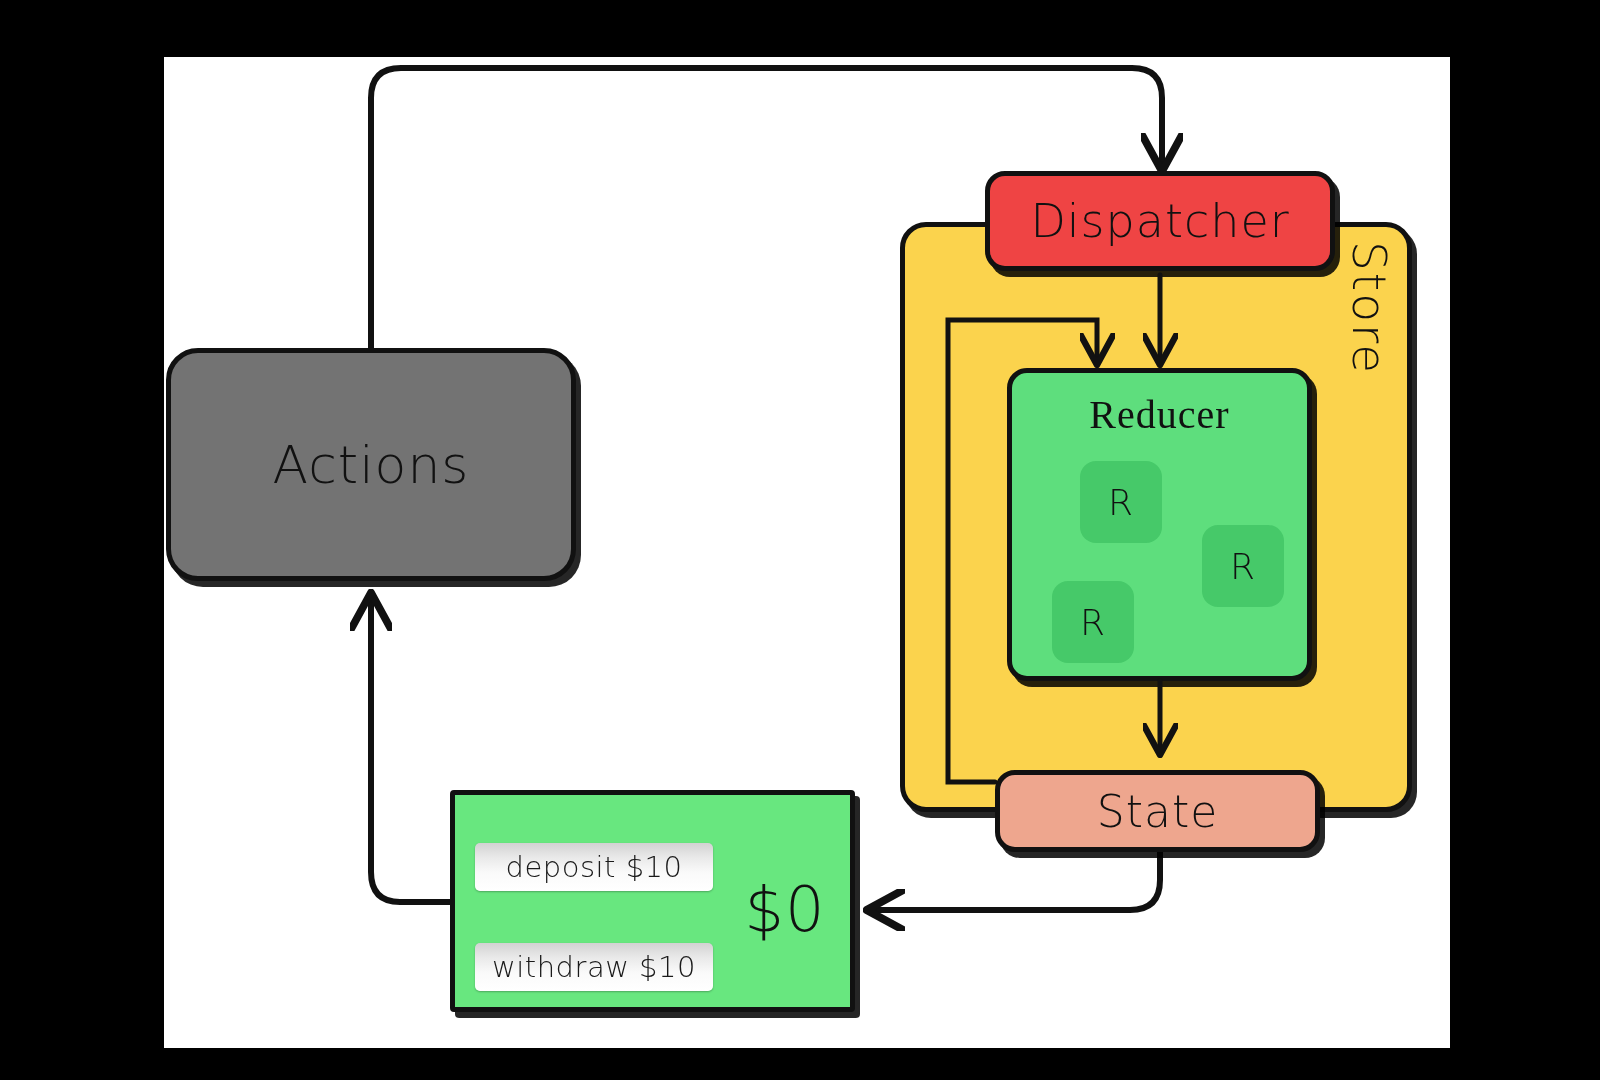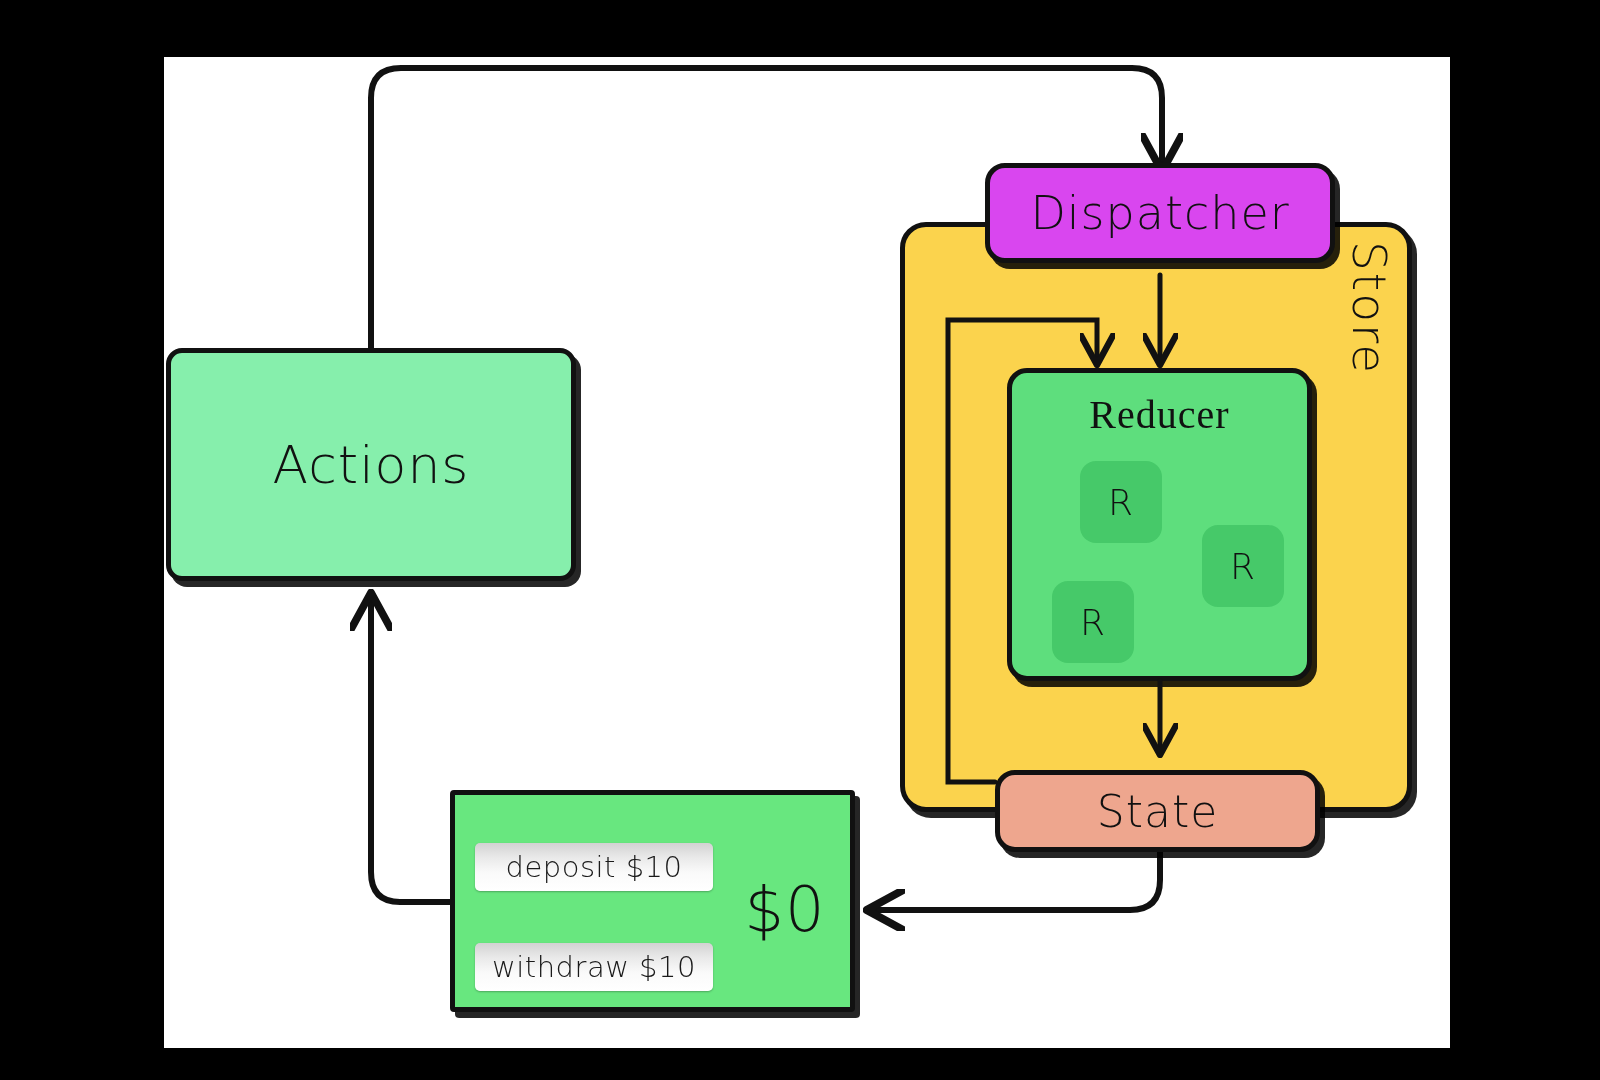--- a/index.html
+++ b/index.html
@@ -70,24 +70,24 @@
     font-size: 47px;
     line-height: 1;
     margin: 14px 14px 0 0;
     letter-spacing: 2px;
     font-weight: 300;
   }
 
   
   #dispatcher-box {
     left: 985px;
-    top: 163px;
+    top: 171px;
     width: 350px;
     height: 100px;
-    background: #d946ef;
+    background: #ef4444;
     font-size: 46px;
     z-index: 5;
     border-radius: 20px;
   }
 
   
   #reducer-box {
     left: 1007px;
     top: 368px;
     width: 305px;
@@ -133,24 +133,24 @@
     border-radius: 20px;
     margin-top: 32px;
   }
 
   
   #actions-box {
     left: 166px;
     top: 348px;
     width: 410px;
     height: 233px;
-    background: #86efac;
+    background: #737373;
     font-size: 52px;
     z-index: 5;
-    border-radius: 16px;
+    border-radius: 32px;
   }
 
   
   #ui-panel {
     left: 450px;
     top: 790px;
     width: 405px;
     height: 222px;
     background: #68E77F;
     z-index: 5;

